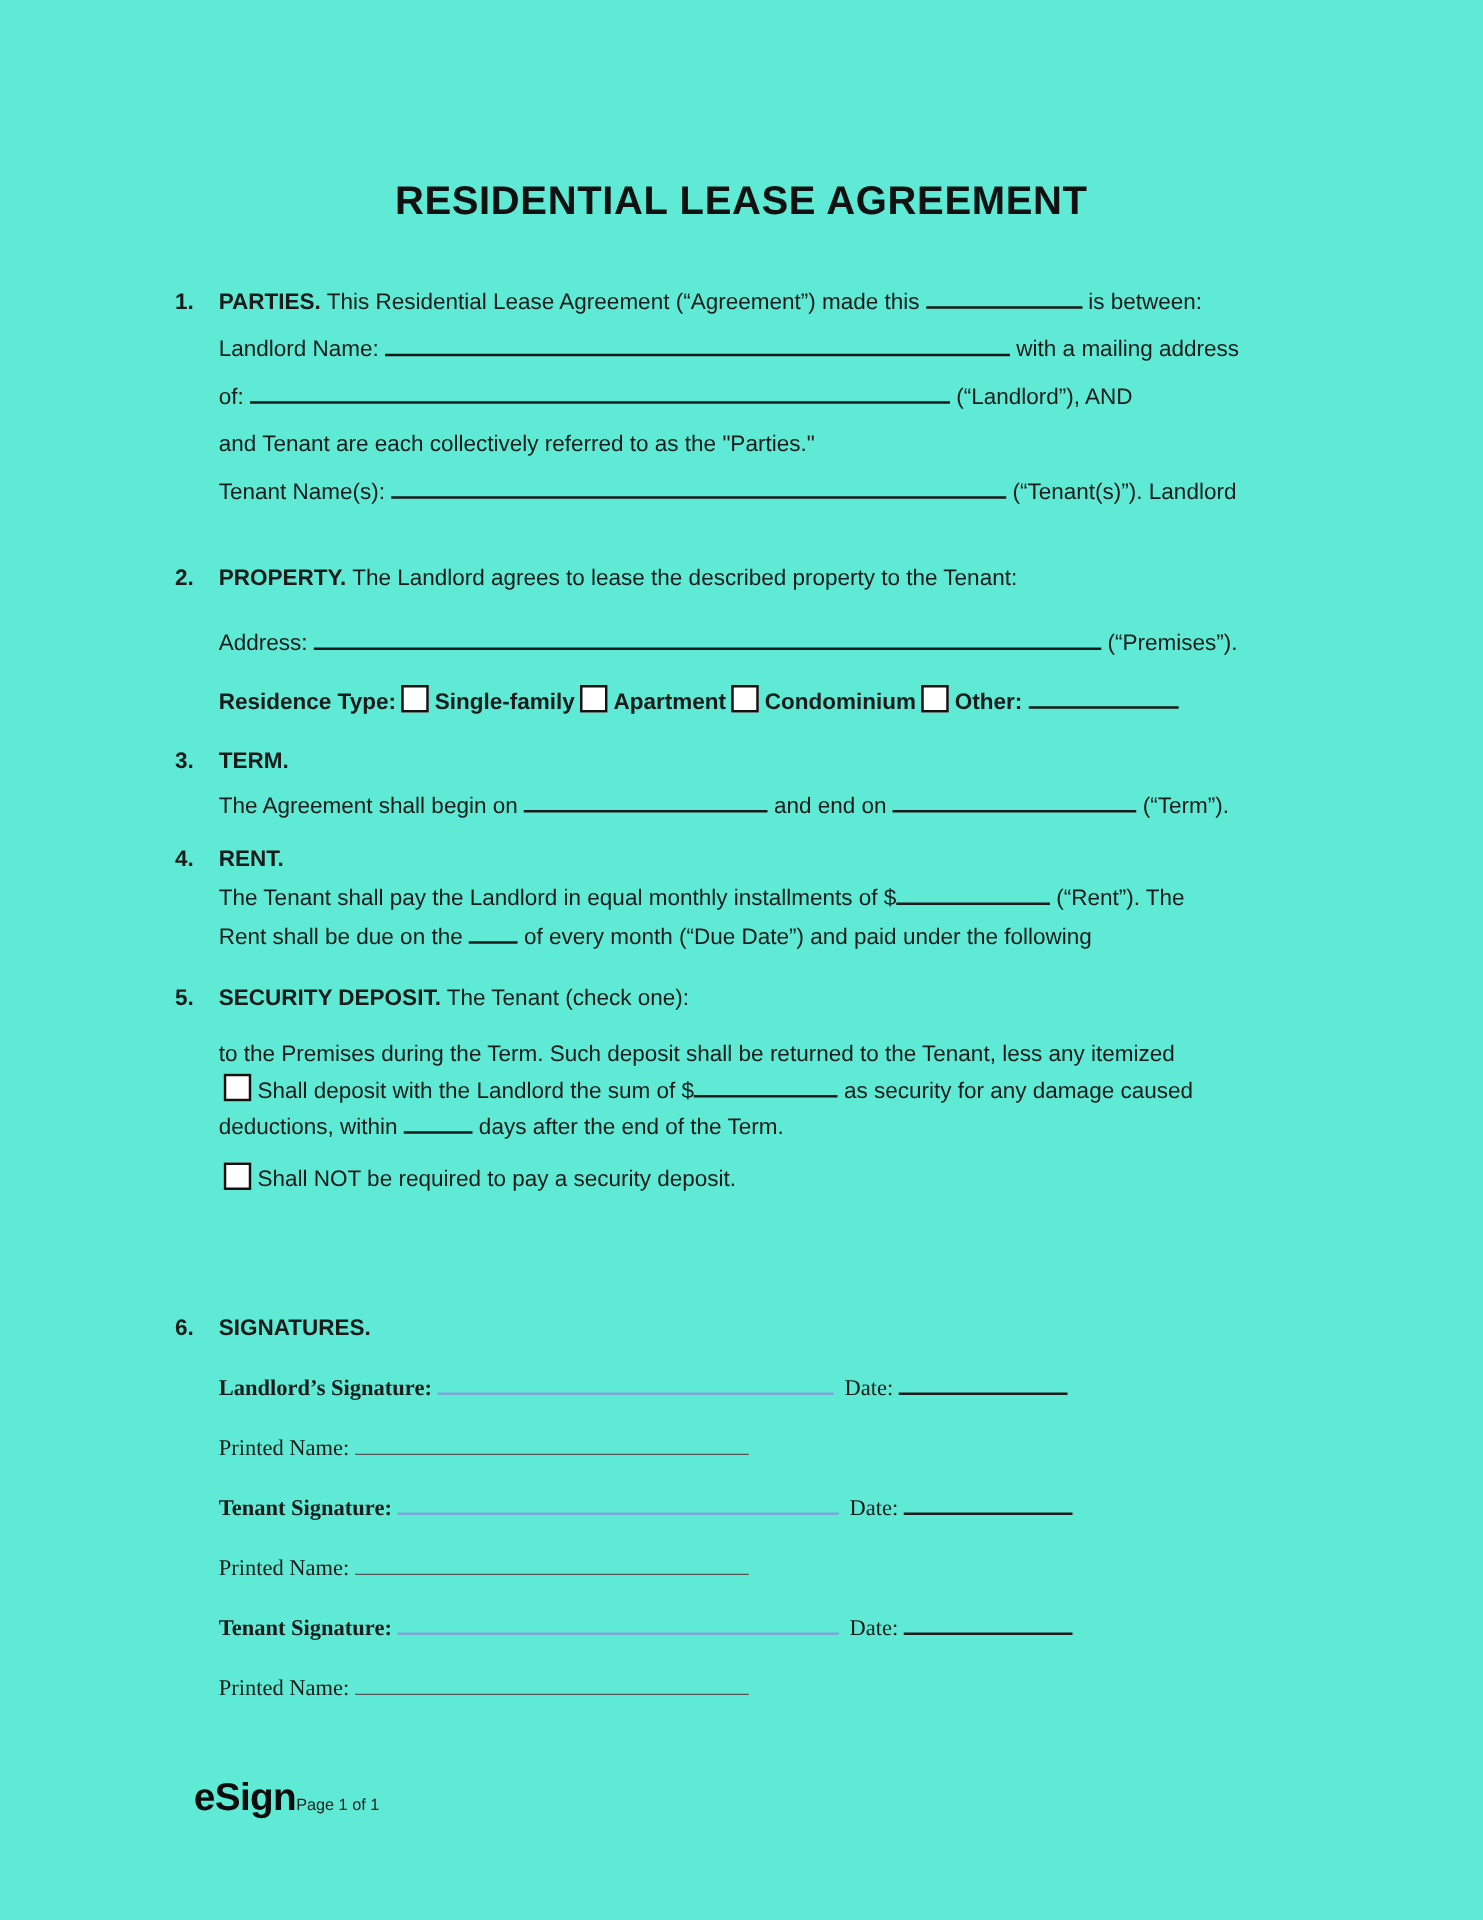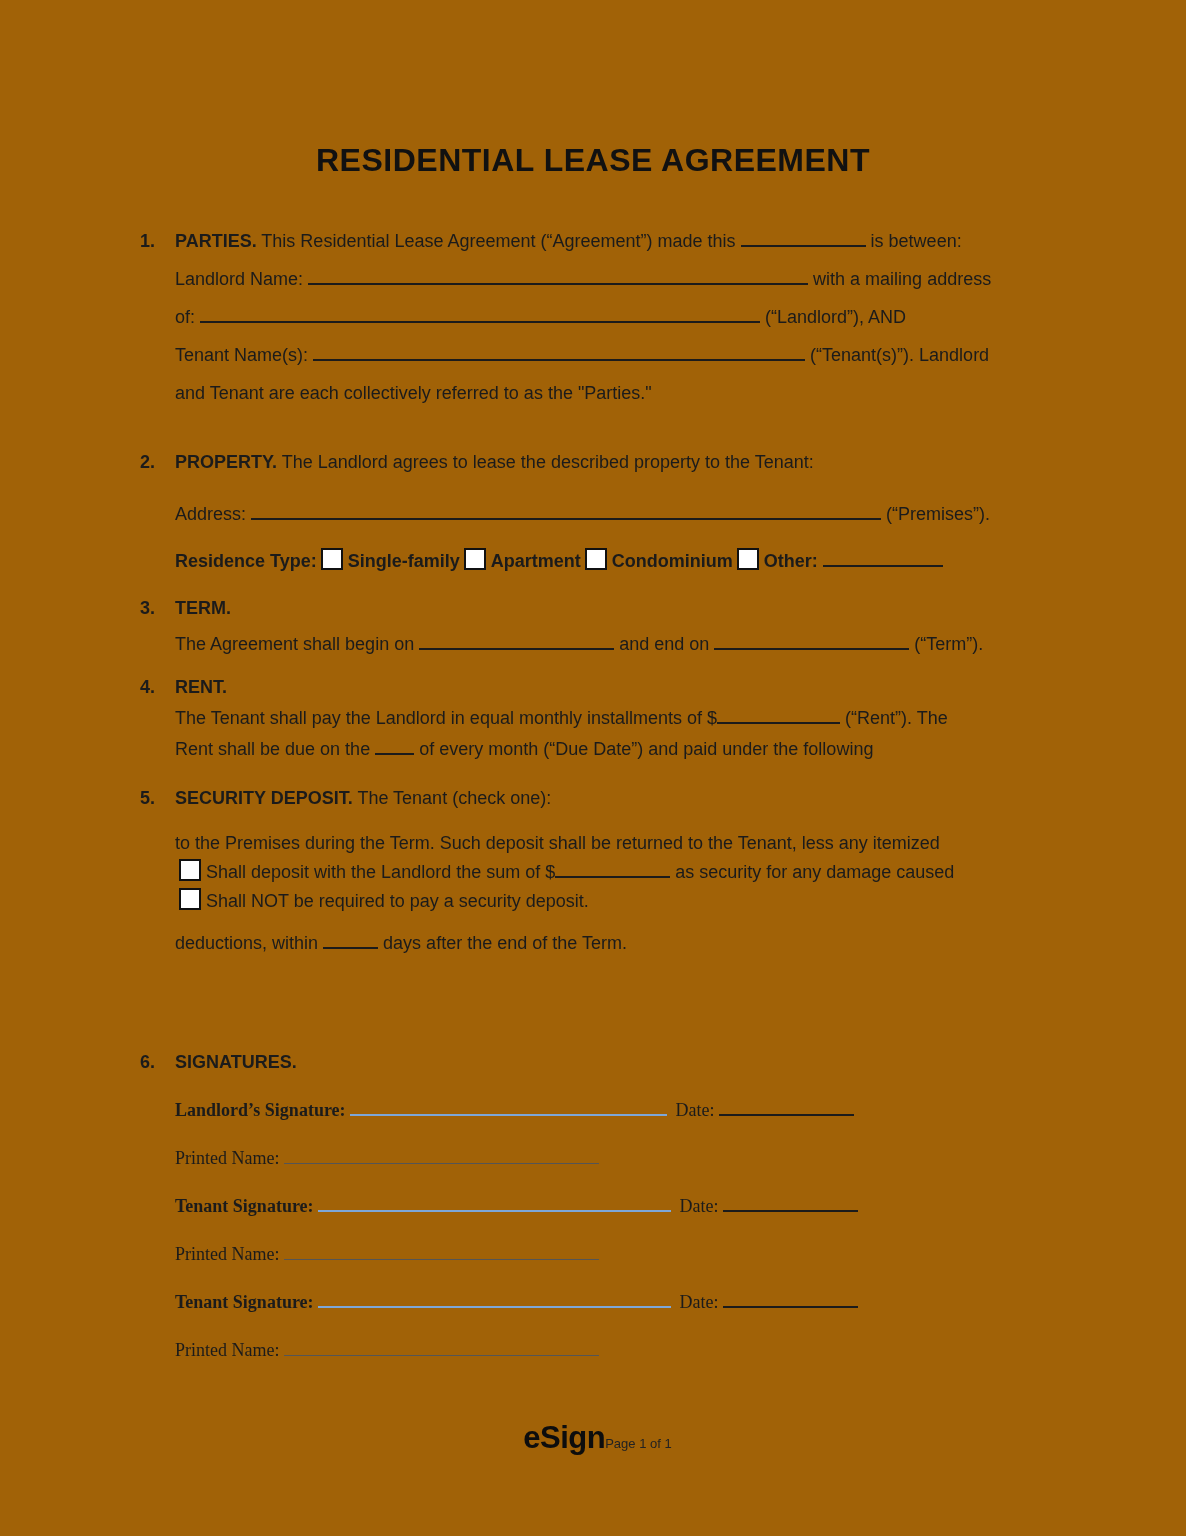--- a/index.html
+++ b/index.html
@@ -1,19 +1,19 @@
 <!DOCTYPE html>
 <html><head>
 <meta charset="utf-8">
 <style>
   html,body{margin:0;padding:0;background:#888;}
   .page{
     position:relative;
     width:1186px;height:1536px;
-    background:#a16207;
+    background:#5eead4;
     font-family:"Liberation Sans","DejaVu Sans",sans-serif;
     color:#1b1b1b;
     font-size:18px;
     overflow:hidden;
     box-sizing:border-box;
     padding-top:140px;
   }
   .title{
     text-align:center;
     font-weight:700;
@@ -62,21 +62,21 @@
     display:inline-block;
     width:18px;height:18px;
     border:2.5px solid #111;
     vertical-align:-3px;
     margin:0 5px 0 4px;
     background:#fff;
   }
   .footer{
     position:absolute;
     left:155px; right:146px; top:1420px;
-    display:flex; justify-content:center; align-items:baseline;
+    display:flex; justify-content:flex-start; align-items:baseline;
   }
   .logo{
     font-weight:700;
     font-size:31px;
     letter-spacing:-0.5px;
     color:#0d0d0d;
   }
   .page-num{ font-size:13px; color:#222; }
 </style>
 </head>
@@ -84,22 +84,22 @@
 
 <div class="page">
   <div class="title">RESIDENTIAL LEASE AGREEMENT</div>
   <div id="sections">
       <div class="sec sec-1">
         <div class="sec-num">1.</div>
         <div class="sec-lines">
           <div class="line"><span class="bold">PARTIES.</span><span class="txt"> This Residential Lease Agreement (“Agreement”) made this </span><span class="blank" style="width: 125px;"></span><span class="txt"> is between:</span></div>
           <div class="line"><span class="txt">Landlord Name: </span><span class="blank" style="width: 500px;"></span><span class="txt"> with a mailing address</span></div>
           <div class="line"><span class="txt">of: </span><span class="blank" style="width: 560px;"></span><span class="txt"> (“Landlord”), AND</span></div>
+          <div class="line"><span class="txt">and Tenant are each collectively referred to as the "Parties."</span></div>
           <div class="line"><span class="txt">Tenant Name(s): </span><span class="blank" style="width: 492px;"></span><span class="txt"> (“Tenant(s)”). Landlord</span></div>
-          <div class="line"><span class="txt">and Tenant are each collectively referred to as the "Parties."</span></div>
         </div>
       </div>
       <div class="sec sec-2">
         <div class="sec-num">2.</div>
         <div class="sec-lines">
           <div class="line"><span class="bold">PROPERTY.</span><span class="txt"> The Landlord agrees to lease the described property to the Tenant:</span></div>
           <div class="line"><span class="txt">Address: </span><span class="blank" style="width: 630px;"></span><span class="txt"> (“Premises”).</span></div>
           <div class="line"><span class="txt">Residence Type:</span><span class="checkbox"></span><span class="txt">Single-family</span><span class="checkbox"></span><span class="txt">Apartment</span><span class="checkbox"></span><span class="txt">Condominium</span><span class="checkbox"></span><span class="txt">Other: </span><span class="blank" style="width: 120px;"></span></div>
         </div>
       </div>
@@ -117,22 +117,22 @@
           <div class="line"><span class="txt">The Tenant shall pay the Landlord in equal monthly installments of $</span><span class="blank" style="width: 123px;"></span><span class="txt"> (“Rent”). The</span></div>
           <div class="line"><span class="txt">Rent shall be due on the </span><span class="blank" style="width: 39px;"></span><span class="txt"> of every month (“Due Date”) and paid under the following</span></div>
         </div>
       </div>
       <div class="sec sec-5">
         <div class="sec-num">5.</div>
         <div class="sec-lines">
           <div class="line"><span class="bold">SECURITY DEPOSIT.</span><span class="txt"> The Tenant (check one):</span></div>
           <div class="line"><span class="txt">to the Premises during the Term. Such deposit shall be returned to the Tenant, less any itemized</span></div>
           <div class="line"><span class="checkbox"></span><span class="txt">Shall deposit with the Landlord the sum of $</span><span class="blank" style="width: 115px;"></span><span class="txt"> as security for any damage caused</span></div>
+          <div class="line"><span class="txt">deductions, within </span><span class="blank" style="width: 55px;"></span><span class="txt"> days after the end of the Term.</span></div>
           <div class="line"><span class="checkbox"></span><span class="txt">Shall NOT be required to pay a security deposit.</span></div>
-          <div class="line"><span class="txt">deductions, within </span><span class="blank" style="width: 55px;"></span><span class="txt"> days after the end of the Term.</span></div>
         </div>
       </div>
       <div class="sec sec-6">
         <div class="sec-num">6.</div>
         <div class="sec-lines">
           <div class="line"><span class="bold">SIGNATURES.</span></div>
           <div class="line"><span class="bold">Landlord’s Signature: </span><span class="blank sig" style="width: 317px; border-bottom-color: rgb(125, 167, 217);"></span><span class="txt"> Date: </span><span class="blank" style="width: 135px;"></span></div>
           <div class="line"><span class="txt">Printed Name: </span><span class="blank" style="width: 315px;"></span></div>
           <div class="line"><span class="bold">Tenant Signature: </span><span class="blank sig" style="width: 353px; border-bottom-color: rgb(125, 167, 217);"></span><span class="txt"> Date: </span><span class="blank" style="width: 135px;"></span></div>
           <div class="line"><span class="txt">Printed Name: </span><span class="blank" style="width: 315px;"></span></div>

